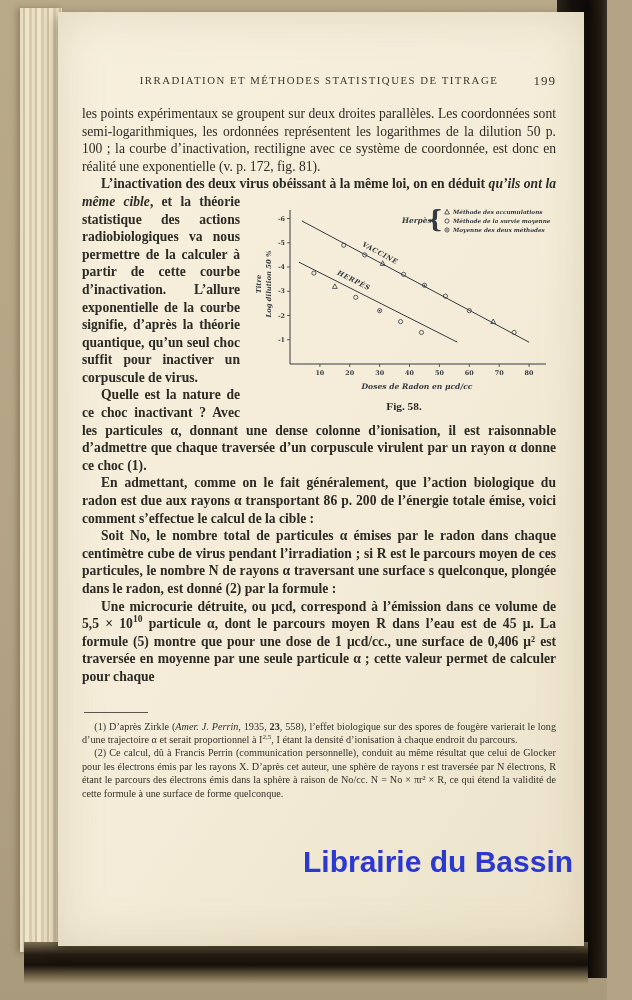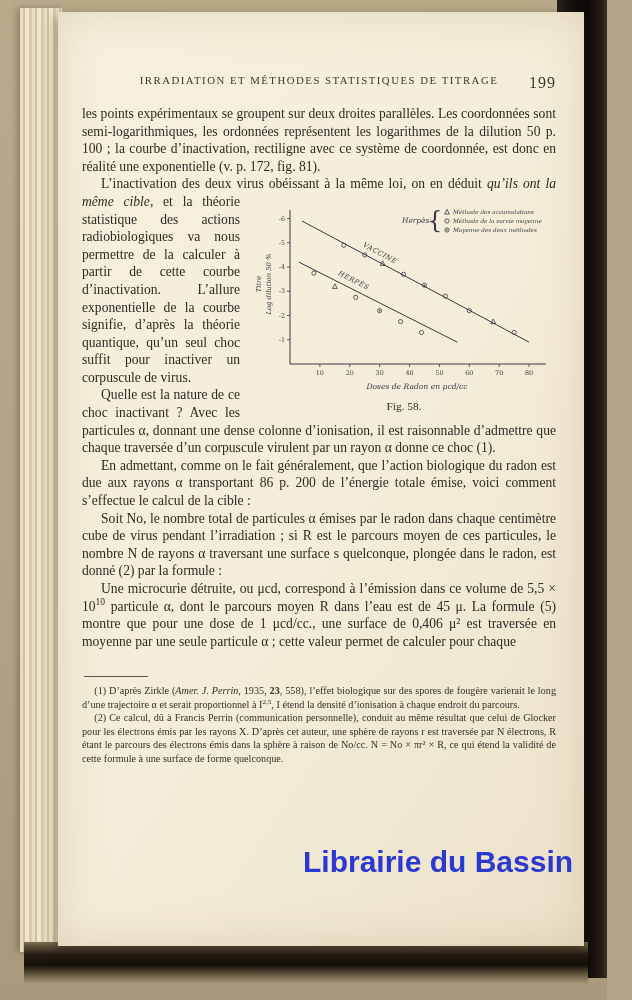--- a/index.html
+++ b/index.html
@@ -17,23 +17,23 @@
   .bottom-band{position:absolute;left:24px;top:942px;width:564px;height:42px;
     background:linear-gradient(180deg,#7c6d52 0%,#241d13 30%,#15100a 55%,#7f7053 85%,rgba(127,112,83,0) 100%);}
   
   .page{position:absolute;left:58px;top:12px;width:526px;height:934px;
     background:linear-gradient(125deg,#f7f0dd 0%,#f4ecd8 55%,#ece2ca 100%);
     box-shadow:0 5px 12px rgba(40,30,15,.55), inset 0 0 46px rgba(170,150,110,.28);}
   .content{position:absolute;inset:0;padding:62px 28px 0 24px;color:#2c2a24;
     font-size:13.6px;line-height:1.295;text-align:justify;}
   .header{position:relative;text-align:center;font-size:10.8px;letter-spacing:1.5px;
     color:#3a372f;margin-bottom:17px;white-space:nowrap;}
-  .header .pagenum{position:absolute;right:0;top:-1px;font-size:16px;letter-spacing:1px;}
+  .header .pagenum{position:absolute;right:0;top:-1px;font-size:13px;letter-spacing:1px;}
   p{margin:0;}
-  .indent{text-indent:1.4em;}
+  .indent{text-indent:1.4em;font-weight:bold;}
   
   .figure{float:right;width:304px;margin:5px 0 4px 12px;}
   .figure svg{display:block;width:304px;height:198px;}
   .figure .caption{display:block;text-align:center;font-size:11.3px;margin-top:3px;text-indent:0;}
   
   .formula{position:relative;text-align:center;font-size:15px;letter-spacing:1px;margin:13px 0 12px;}
   .formula .num{position:absolute;right:2px;top:0;letter-spacing:0;}
   
   .footnotes{margin-top:26px;font-size:10.2px;line-height:1.32;color:#33312a;}
   .fnrule{width:64px;border:0;border-top:1px solid #5a554d;margin:0 0 7px 2px;}
@@ -135,21 +135,21 @@
 
       <p class="indent">En admettant, comme on le fait généralement, que l’action biologique du radon est due aux rayons α transportant 86 p. 200 de l’énergie totale émise, voici comment s’effectue le calcul de la cible :</p>
 
       <p class="indent">Soit No, le nombre total de particules α émises par le radon dans chaque centimètre cube de virus pendant l’irradiation ; si R est le parcours moyen de ces particules, le nombre N de rayons α traversant une surface s quelconque, plongée dans le radon, est donné (2) par la formule :</p>
 
 
       <p class="indent"><span>Une microcurie détruite, ou μcd, correspond à l’émission dans ce volume de 5,5 × 10</span><sup>10</sup><span> particule α, dont le parcours moyen R dans l’eau est de 45 μ. La formule (5) montre que pour une dose de 1 μcd/cc., une surface de 0,406 μ² est traversée en moyenne par une seule particule α ; cette valeur permet de calculer pour chaque</span></p>
 
       <div class="footnotes">
         <hr class="fnrule">
-        <p><span>(1) D’après Zirkle (</span><em>Amer. J. Perrin</em><span>, 1935, </span><b>23</b><span>, 558), l’effet biologique sur des spores de fougère varierait le long d’une trajectoire α et serait proportionnel à I</span><sup>2,5</sup><span>, I étend la densité d’ionisation à chaque endroit du parcours.</span></p>
+        <p><span>(1) D’après Zirkle (</span><em>Amer. J. Perrin</em><span>, 1935, </span><b>23</b><span>, 558), l’effet biologique sur des spores de fougère varierait le long d’une trajectoire α et serait proportionnel à I</span><sup>2,5</sup><span>, I étant la densité d’ionisation à chaque endroit du parcours.</span></p>
         <p>(2) Ce calcul, dû à Francis Perrin (communication personnelle), conduit au même résultat que celui de Glocker pour les électrons émis par les rayons X. D’après cet auteur, une sphère de rayons r est traversée par N électrons, R étant le parcours des électrons émis dans la sphère à raison de No/cc.  N = No × πr² × R, ce qui étend la validité de cette formule à une surface de forme quelconque.</p>
       </div>
 
     </div>
   </div>
 
   <div class="watermark">Librairie du Bassin</div>
 </div>
 
 </body></html>

